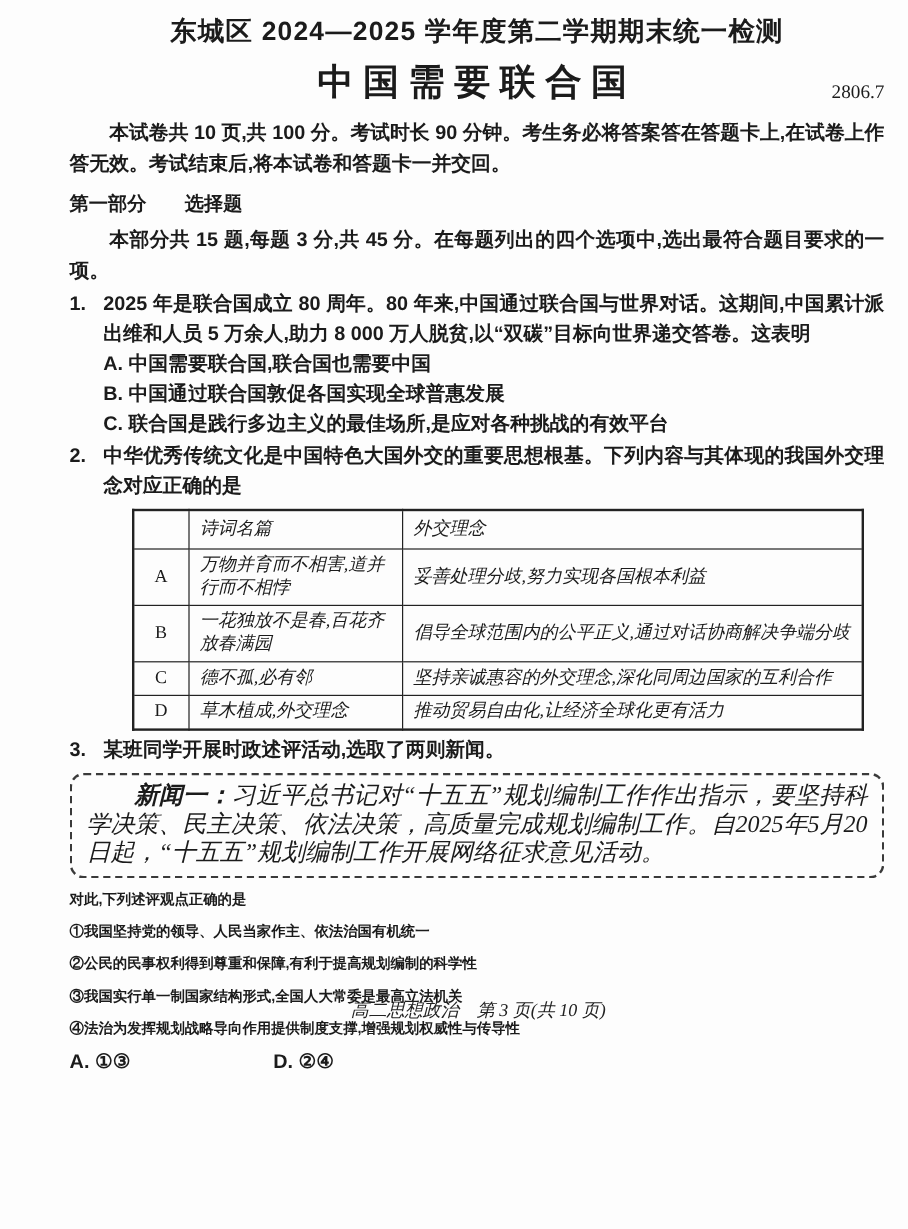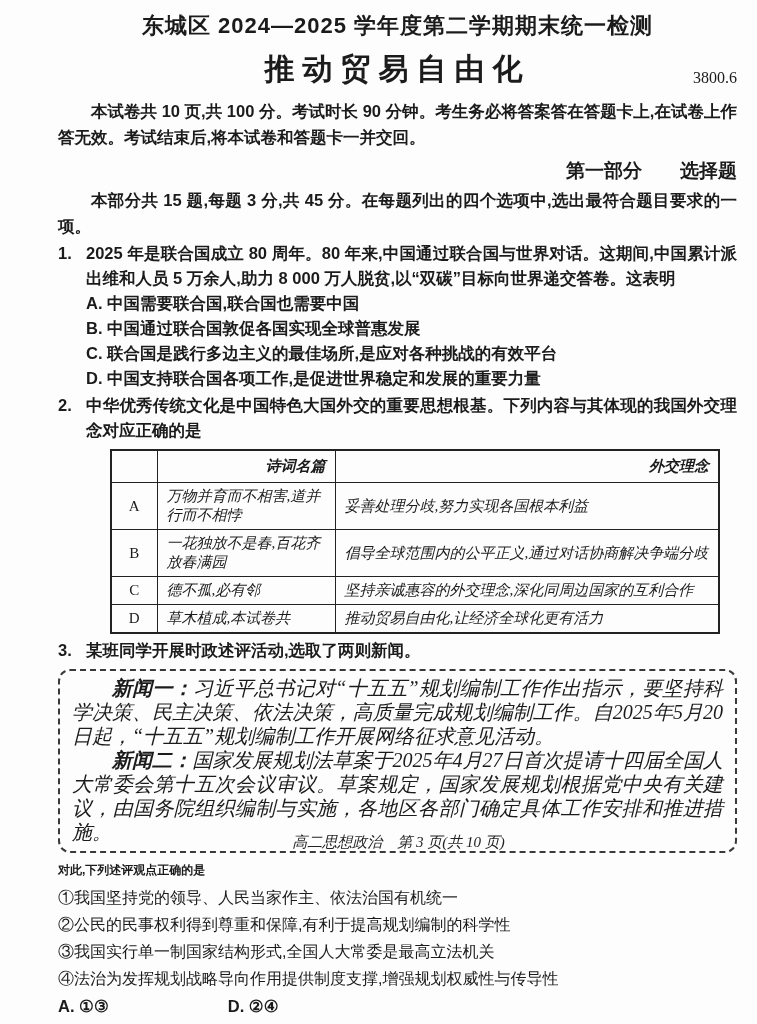--- a/index.html
+++ b/index.html
@@ -21,87 +21,86 @@
   .date {
     position:absolute; right:0; bottom:3px; font-size:16px; font-weight:400;
     letter-spacing:0; font-family:"Liberation Serif", serif;
   }
 
   .notice, .part-intro {
     margin-top:8px; font-size:16.5px; line-height:26px;
     font-weight:600; text-indent:2em; text-align:justify;
   }
   .part-heading {
-    margin-top:7px; text-align:right; font-size:19px;
+    margin-top:7px; text-align:left; font-size:16px;
     font-weight:700; line-height:28px;
   }
   .part-intro { margin-top:2px; }
 
   .question {
     position:relative; padding-left:28px; margin-top:2px;
     font-size:16.5px; line-height:25px; font-weight:600; text-align:justify;
   }
   .qnum { position:absolute; left:0; top:0; }
   .opt { font-size:16.5px; line-height:25px; font-weight:600; padding-left:28px; }
 
   .q2-table {
     border-collapse:collapse; margin:6px 0 4px 52px; width:610px;
     font-family:"Liberation Serif", serif; font-style:italic; font-size:15px;
     border:2px solid #222;
   }
   .q2-table th, .q2-table td { border:1px solid #222; padding:4px 9px; line-height:19px; }
-  .q2-table th { font-weight:700; text-align:right; padding:6px 9px; }
+  .q2-table th { font-weight:400; text-align:left; padding:6px 9px; }
   .q2-table td.lab { text-align:center; font-style:normal; width:46px; }
   .q2-table .c-poem { width:178px; }
 
   .newsbox {
     margin:6px 0 4px 0; border:2px dashed #3a3a3a; border-radius:12px;
     padding:5px 12px 7px 12px;
     font-family:"Liberation Serif", serif; font-style:italic;
     font-size:20px; line-height:24px; text-align:justify;
   }
   .news { text-indent:2em; }
   .news-label { font-weight:700; }
 
   .follow { margin-top:3px; font-size:12px; line-height:27px; font-weight:600; }
-  .statement { font-size:16px; line-height:27px; font-weight:400; }
+  .statement { font-size:12px; line-height:27px; font-weight:700; }
   .choices { display:flex; margin-top:1px; font-size:16.5px; line-height:27px; font-weight:600; }
   .choice { width:25%; }
 
   .page-footer {
     position:absolute; left:0; right:0; bottom:16px; text-align:center;
     font-family:"Liberation Serif", serif; font-style:italic;
     font-size:15px; color:#222;
   }
 </style>
 </head>
 <body>
 
 <div class="page">
 
   <h1 class="exam-title">东城区 2024—2025 学年度第二学期期末统一检测</h1>
 
   <div class="subject-row">
-    <span class="subject">推动贸易自由化</span>
-    <span class="date">3800.6</span>
+    <span class="subject">中国需要联合国</span>
+    <span class="date">2806.7</span>
   </div>
 
   <p class="notice">本试卷共 10 页,共 100 分。考试时长 90 分钟。考生务必将答案答在答题卡上,在试卷上作答无效。考试结束后,将本试卷和答题卡一并交回。</p>
 
   <h2 class="part-heading">第一部分　　选择题</h2>
   <p class="part-intro">本部分共 15 题,每题 3 分,共 45 分。在每题列出的四个选项中,选出最符合题目要求的一项。</p>
 
   <div class="question">
     <span class="qnum">1.</span>
     <span>2025 年是联合国成立 80 周年。80 年来,中国通过联合国与世界对话。这期间,中国累计派出维和人员 5 万余人,助力 8 000 万人脱贫,以“双碳”目标向世界递交答卷。这表明</span>
   </div>
   <div class="opt">A. 中国需要联合国,联合国也需要中国</div>
   <div class="opt">B. 中国通过联合国敦促各国实现全球普惠发展</div>
   <div class="opt">C. 联合国是践行多边主义的最佳场所,是应对各种挑战的有效平台</div>
-  <div class="opt">D. 中国支持联合国各项工作,是促进世界稳定和发展的重要力量</div>
 
   <div class="question">
     <span class="qnum">2.</span>
     <span>中华优秀传统文化是中国特色大国外交的重要思想根基。下列内容与其体现的我国外交理念对应正确的是</span>
   </div>
 
   <table class="q2-table">
     <tbody>
       <tr>
         <th class="lab"></th>
@@ -118,34 +117,33 @@
         <td>一花独放不是春,百花齐放春满园</td>
         <td>倡导全球范围内的公平正义,通过对话协商解决争端分歧</td>
       </tr>
       <tr>
         <td class="lab">C</td>
         <td>德不孤,必有邻</td>
         <td>坚持亲诚惠容的外交理念,深化同周边国家的互利合作</td>
       </tr>
       <tr>
         <td class="lab">D</td>
-        <td>草木植成,本试卷共</td>
+        <td>草木植成,外交理念</td>
         <td>推动贸易自由化,让经济全球化更有活力</td>
       </tr>
     </tbody>
   </table>
 
   <div class="question">
     <span class="qnum">3.</span>
     <span>某班同学开展时政述评活动,选取了两则新闻。</span>
   </div>
 
   <div class="newsbox">
     <p class="news"><b class="news-label">新闻一：</b><span>习近平总书记对“十五五”规划编制工作作出指示，要坚持科学决策、民主决策、依法决策，高质量完成规划编制工作。自2025年5月20日起，“十五五”规划编制工作开展网络征求意见活动。</span></p>
-    <p class="news"><b class="news-label">新闻二：</b><span>国家发展规划法草案于2025年4月27日首次提请十四届全国人大常委会第十五次会议审议。草案规定，国家发展规划根据党中央有关建议，由国务院组织编制与实施，各地区各部门确定具体工作安排和推进措施。</span></p>
   </div>
 
   <p class="follow">对此,下列述评观点正确的是</p>
 
   <div class="statement">①我国坚持党的领导、人民当家作主、依法治国有机统一</div>
   <div class="statement">②公民的民事权利得到尊重和保障,有利于提高规划编制的科学性</div>
   <div class="statement">③我国实行单一制国家结构形式,全国人大常委是最高立法机关</div>
   <div class="statement">④法治为发挥规划战略导向作用提供制度支撑,增强规划权威性与传导性</div>
 
   <div class="choices">

